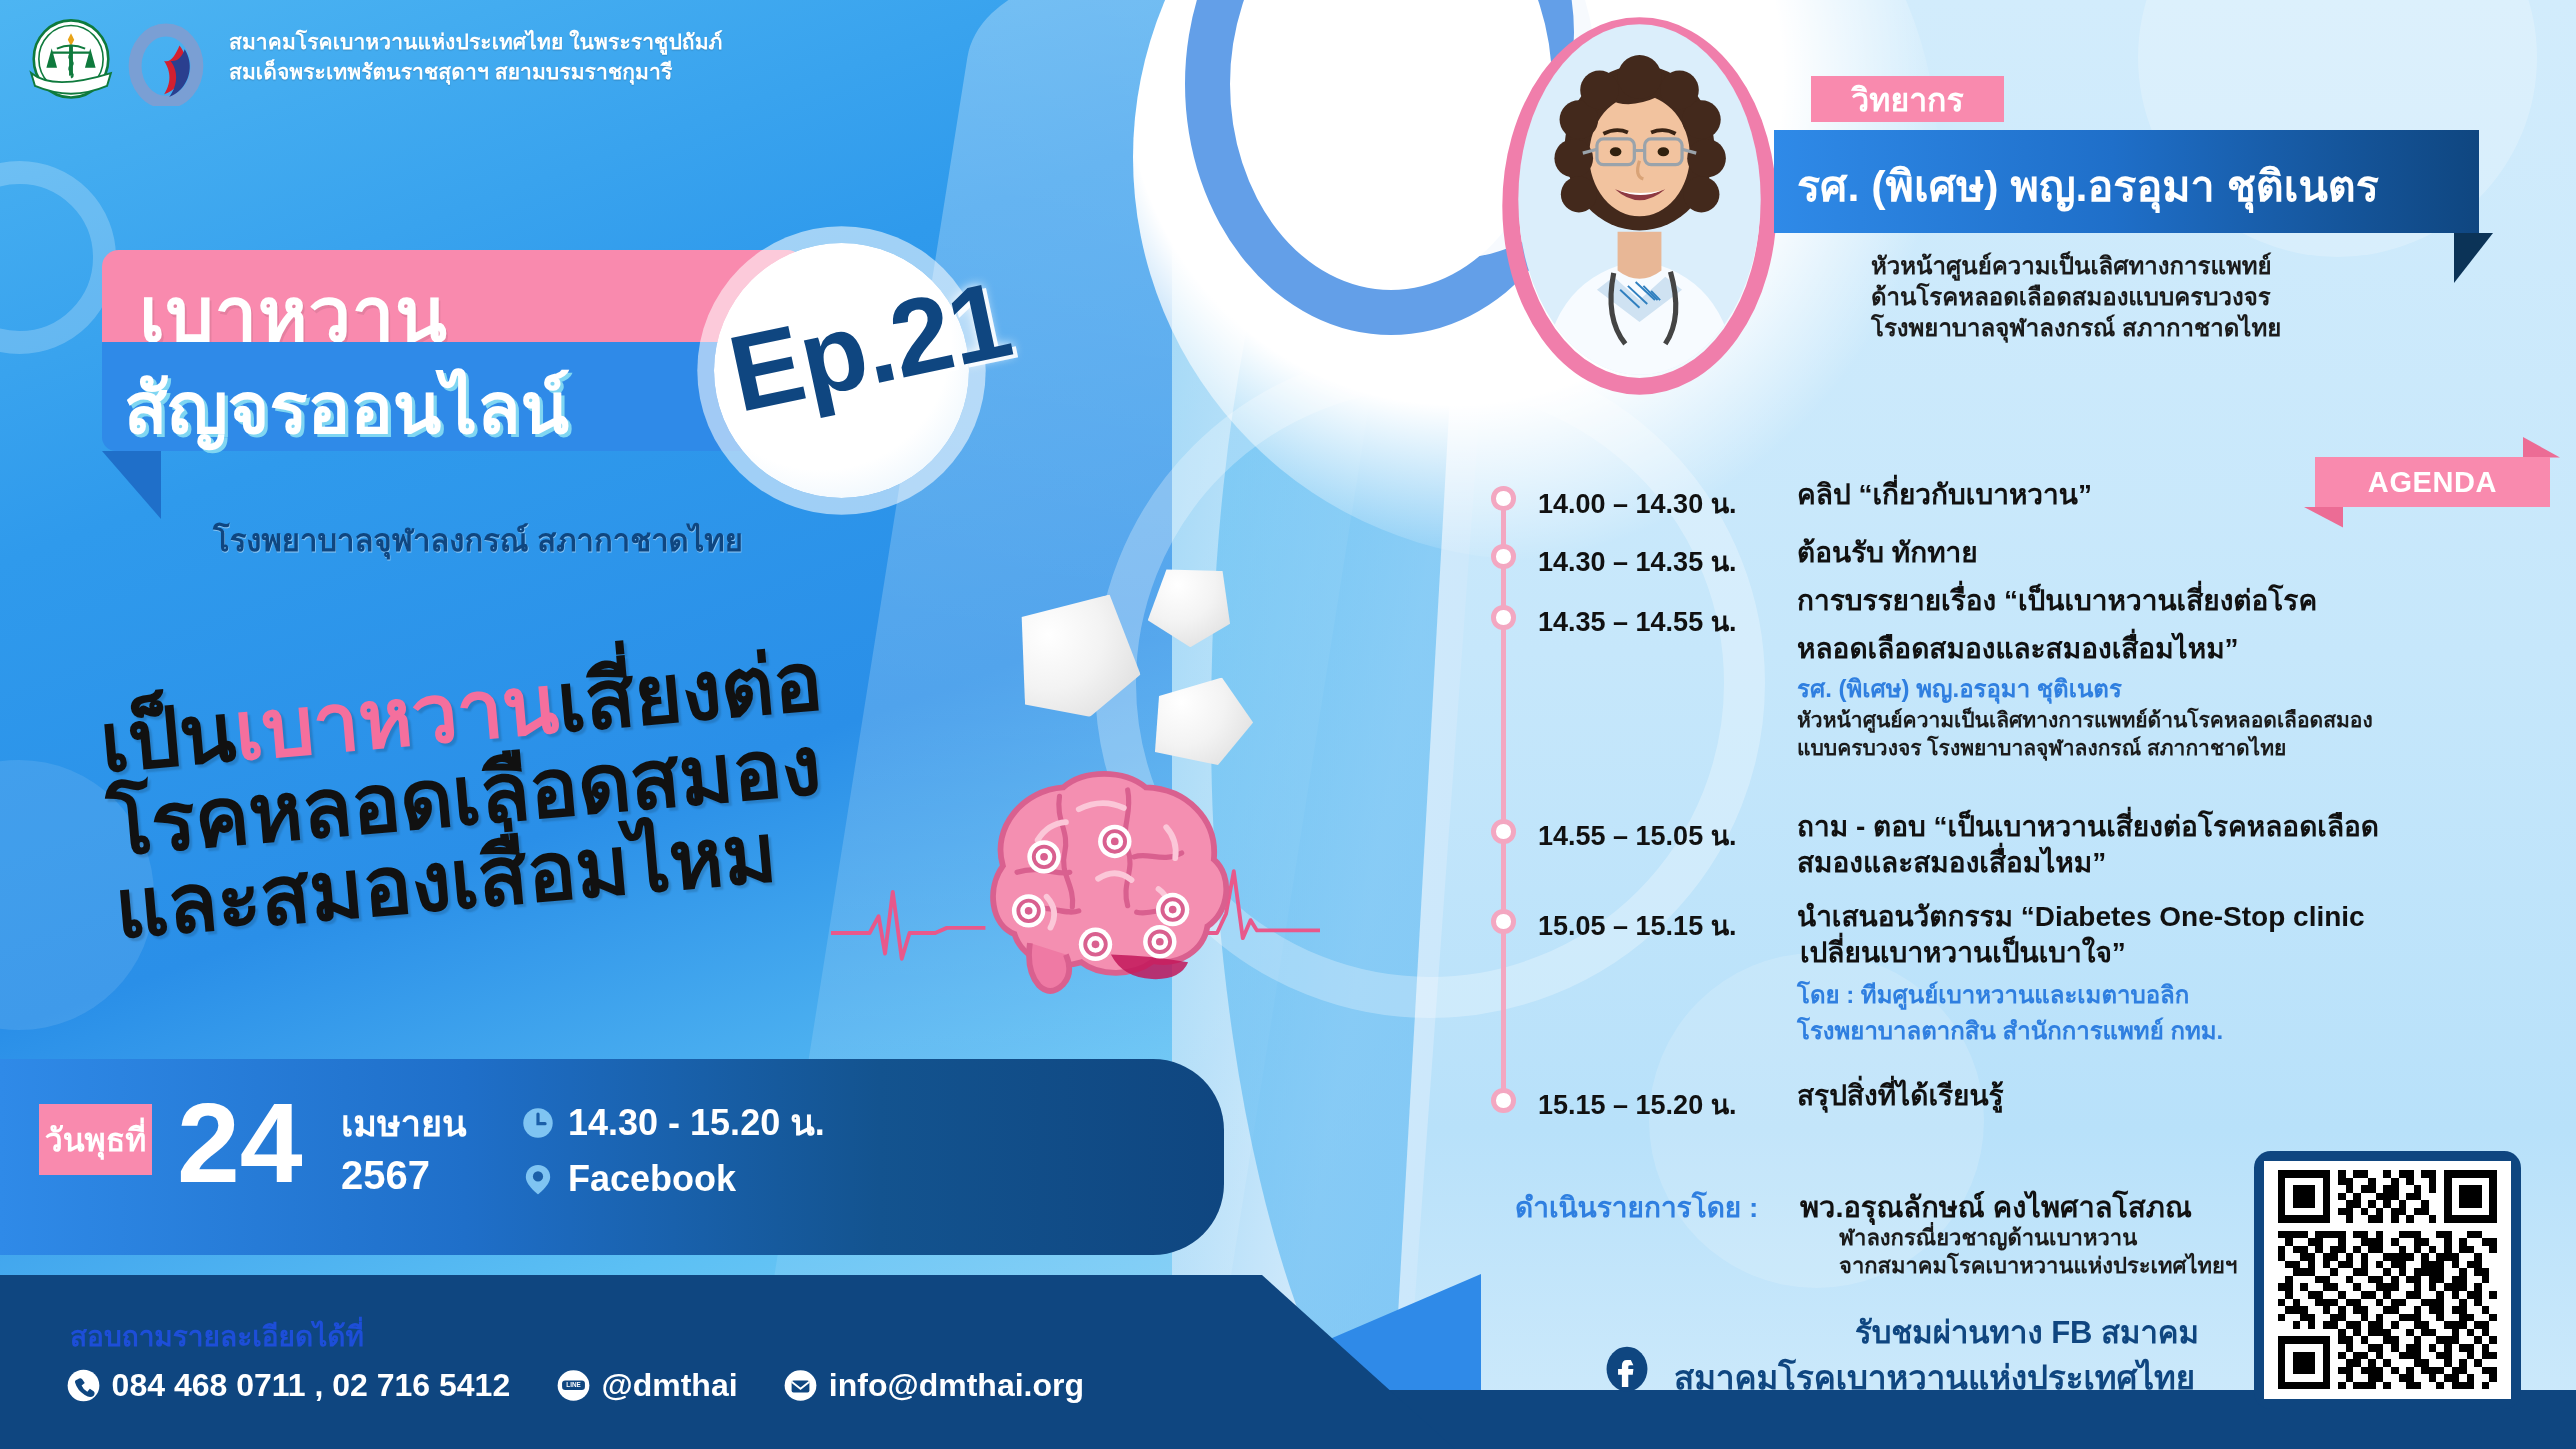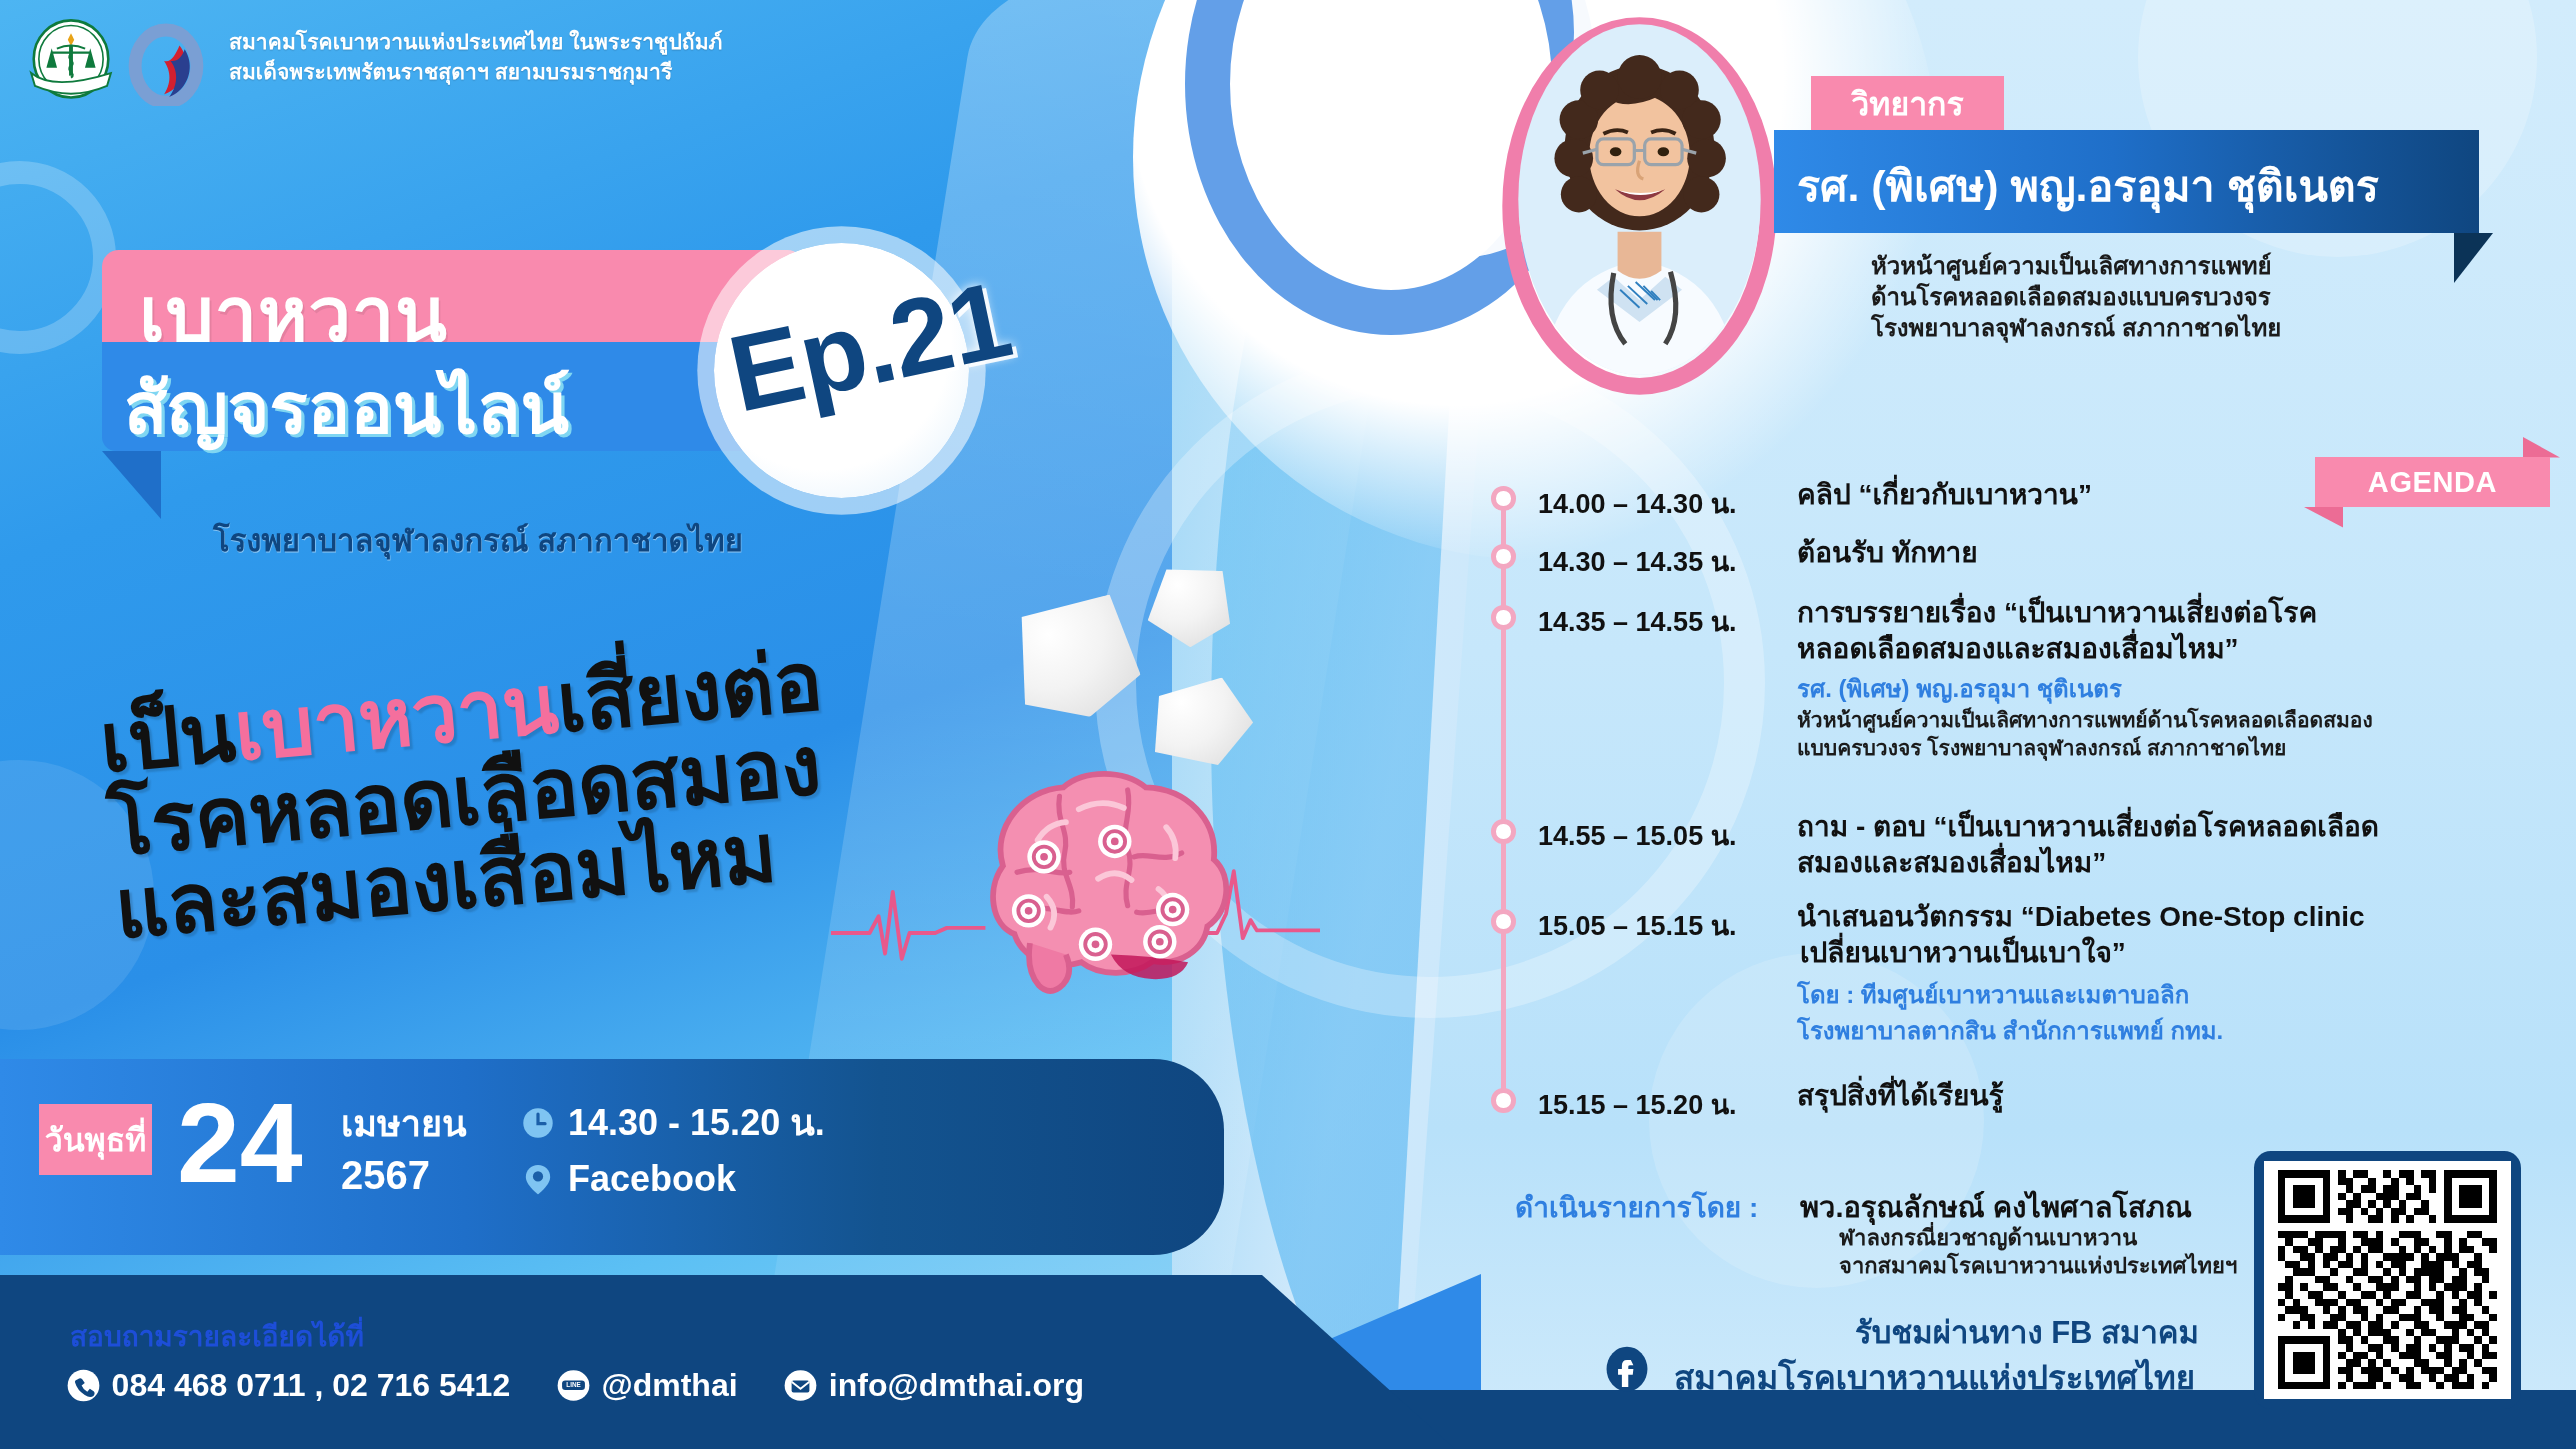--- a/index.html
+++ b/index.html
@@ -105,21 +105,21 @@
   .date-mon{position:absolute;left:341px;top:1095px;color:#fff;font-size:36px;font-weight:800;}
   .date-year{position:absolute;left:341px;top:1153px;color:#fff;font-size:40px;font-weight:800;}
   .dt-row{position:absolute;display:flex;align-items:center;gap:14px;color:#fff;font-size:36px;font-weight:800;}
   .dt-time{left:522px;top:1094px;}
   .dt-place{left:522px;top:1158px;}
   .ico-circ{width:32px;height:32px;flex:0 0 32px;}
 
   
   .spk-photo-ring{position:absolute;left:1501px;top:16px;width:277px;height:380px;}
   .spk-photo{position:absolute;left:1517px;top:19.3px;width:245px;height:361px;overflow:hidden;}
-  .spk-badge{position:absolute;left:1811px;top:76px;width:193px;height:54px;background:#f98aae;
+  .spk-badge{position:absolute;left:1811px;top:76px;width:193px;height:46px;background:#f98aae;
     display:flex;align-items:center;justify-content:center;}
   .spk-badge span{color:#fff;font-size:32px;font-weight:900;}
   .spk-name-box{position:absolute;left:1774px;top:130px;width:705px;height:103px;
     background:linear-gradient(90deg,#2f8ae8 0%,#1f6fc9 48%,#0f4680 100%);
     clip-path:polygon(0 0,100% 0,100% 100%,0 100%);}
   .spk-name-box span{position:absolute;left:23px;top:22px;color:#fff;font-size:43px;font-weight:900;white-space:nowrap;}
   .spk-fold{position:absolute;left:2454px;top:233px;width:39px;height:50px;background:#0b3357;
     clip-path:polygon(0 0,100% 0,0 100%);}
   .spk-sub{position:absolute;left:1871px;top:250px;color:#1b1b1b;font-size:24px;line-height:1.3;font-weight:600;}
 
@@ -401,21 +401,21 @@
   <div class="tl-dot" style="top:909px"></div>
   <div class="tl-dot" style="top:1088px"></div>
 
   <div class="ag-time" style="left:1538px;top:482px">14.00 – 14.30 น.</div>
   <div class="ag-desc" style="left:1797px;top:478px">คลิป “เกี่ยวกับเบาหวาน”</div>
 
   <div class="ag-time" style="left:1538px;top:540px">14.30 – 14.35 น.</div>
   <div class="ag-desc" style="left:1797px;top:536px">ต้อนรับ ทักทาย</div>
 
   <div class="ag-time" style="left:1538px;top:600px">14.35 – 14.55 น.</div>
-  <div class="ag-desc" style="left:1797px;top:596px">การบรรยายเรื่อง  “เป็นเบาหวานเสี่ยงต่อโรค</div>
+  <div class="ag-desc" style="left:1797px;top:584px">การบรรยายเรื่อง  “เป็นเบาหวานเสี่ยงต่อโรค</div>
   <div class="ag-desc" style="left:1797px;top:632px">หลอดเลือดสมองและสมองเสื่อมไหม”</div>
   <div class="ag-sub-name" style="position:absolute;left:1797px;top:674px">รศ. (พิเศษ) พญ.อรอุมา ชุติเนตร</div>
   <div class="ag-sub" style="position:absolute;left:1797px;top:707px">หัวหน้าศูนย์ความเป็นเลิศทางการแพทย์ด้านโรคหลอดเลือดสมอง</div>
   <div class="ag-sub" style="position:absolute;left:1797px;top:735px">แบบครบวงจร โรงพยาบาลจุฬาลงกรณ์ สภากาชาดไทย</div>
 
   <div class="ag-time" style="left:1538px;top:814px">14.55 – 15.05 น.</div>
   <div class="ag-desc" style="left:1797px;top:810px">ถาม - ตอบ “เป็นเบาหวานเสี่ยงต่อโรคหลอดเลือด</div>
   <div class="ag-desc" style="left:1797px;top:846px">สมองและสมองเสื่อมไหม”</div>
 
   <div class="ag-time" style="left:1538px;top:904px">15.05 – 15.15 น.</div>

